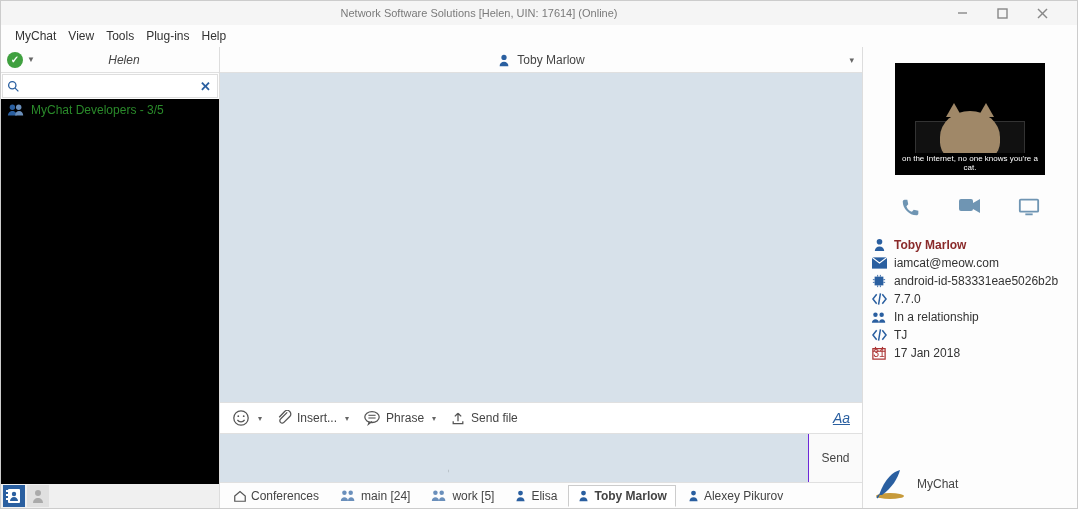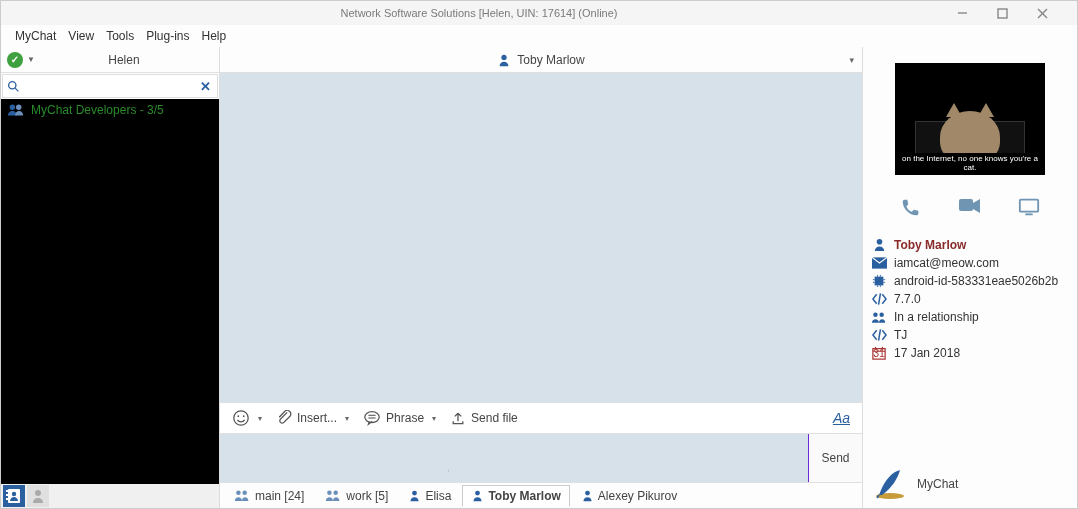--- a/index.html
+++ b/index.html
@@ -17,21 +17,21 @@
 
   
   .mainrow { flex: 1; display: flex; min-height: 0; }
 
   
   .left { width: 219px; display: flex; flex-direction: column; border-right: 1px solid #ddd; }
   .userrow { height: 26px; display: flex; align-items: center; padding: 0 6px; border-bottom: 1px solid #e0e0e0; }
   .status-circle { width: 16px; height: 16px; border-radius: 50%; background: #3fa03f; display: flex; align-items: center; justify-content: center; margin-right: 2px; }
   .status-circle::after { content: "✓"; color: #fff; font-size: 10px; font-weight: bold; }
   .userrow .dd { color: #666; font-size: 8px; margin-left: 2px; }
-  .userrow .uname { flex: 1; text-align: center; color: #444; }
+  .userrow .uname { flex: 1; text-align: center; color: #444; font-style: italic; }
   .searchrow { height: 24px; display: flex; align-items: center; border: 1px solid #dedede; margin: 1px; background: #fff; }
   .searchrow .mag { color: #2a5fa0; padding: 0 4px; font-size: 13px; }
   .searchrow input { flex: 1; border: none; outline: none; font-size: 12px; }
   .searchrow .clear { color: #2a5fa0; padding: 0 6px; font-size: 13px; font-weight: bold; cursor: pointer; }
   .chanlist { flex: 1; background: #000000; }
   .chanitem { display: flex; align-items: center; padding: 4px 6px; color: #2a8a2a; }
   .chanitem .ic { margin-right: 6px; }
   .leftfoot { height: 24px; display: flex; align-items: center; gap: 2px; padding: 2px; background: #f0f0f0; }
   .leftfoot .tab { width: 22px; height: 22px; display: flex; align-items: center; justify-content: center; cursor: pointer; }
   .leftfoot .tab.active { background: #2a5fa0; }
@@ -214,20 +214,26 @@
         <svg class="cursor" width="8" height="18" viewBox="0 0 8 18" style="position:absolute;left:228px;bottom:3px">
             <line x1="4" y1="1" x2="4" y2="17" stroke="#333" stroke-width="1"></line>
             <line x1="1" y1="1" x2="7" y2="1" stroke="#333" stroke-width="1"></line>
             <line x1="1" y1="17" x2="7" y2="17" stroke="#333" stroke-width="1"></line>
           </svg>
       </div>
       <div class="sendbtn">Send</div>
     </div>
     <div class="centerfoot">
       <div class="tab">
+        <svg width="14" height="14" viewBox="0 0 16 16">
+            <path d="M2 8l6-5 6 5v6H2z" fill="none" stroke="#555" stroke-width="1.4"></path>
+          </svg>
+        <span>Conferences</span>
+      </div>
+      <div class="tab">
         <svg width="18" height="13" viewBox="0 0 20 14">
             <circle cx="6" cy="4" r="2.5" fill="#6a8fbb"></circle>
             <circle cx="13" cy="4" r="2.5" fill="#6a8fbb"></circle>
             <path d="M2 13c0-2.5 2-4 4-4s4 1.5 4 4" fill="#6a8fbb"></path>
             <path d="M10 13c0-2.5 1.5-4 3.5-4s3.5 1.5 3.5 4" fill="#6a8fbb"></path>
           </svg>
         <span>main [24]</span>
       </div>
       <div class="tab">
         <svg width="18" height="13" viewBox="0 0 20 14">

